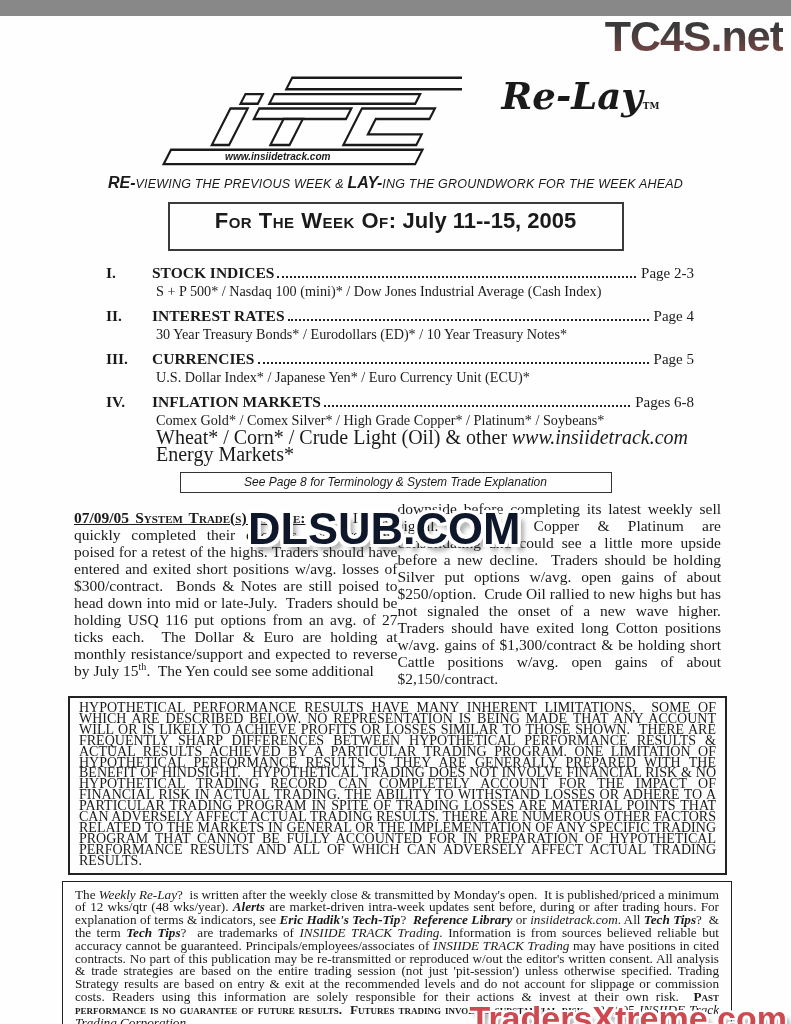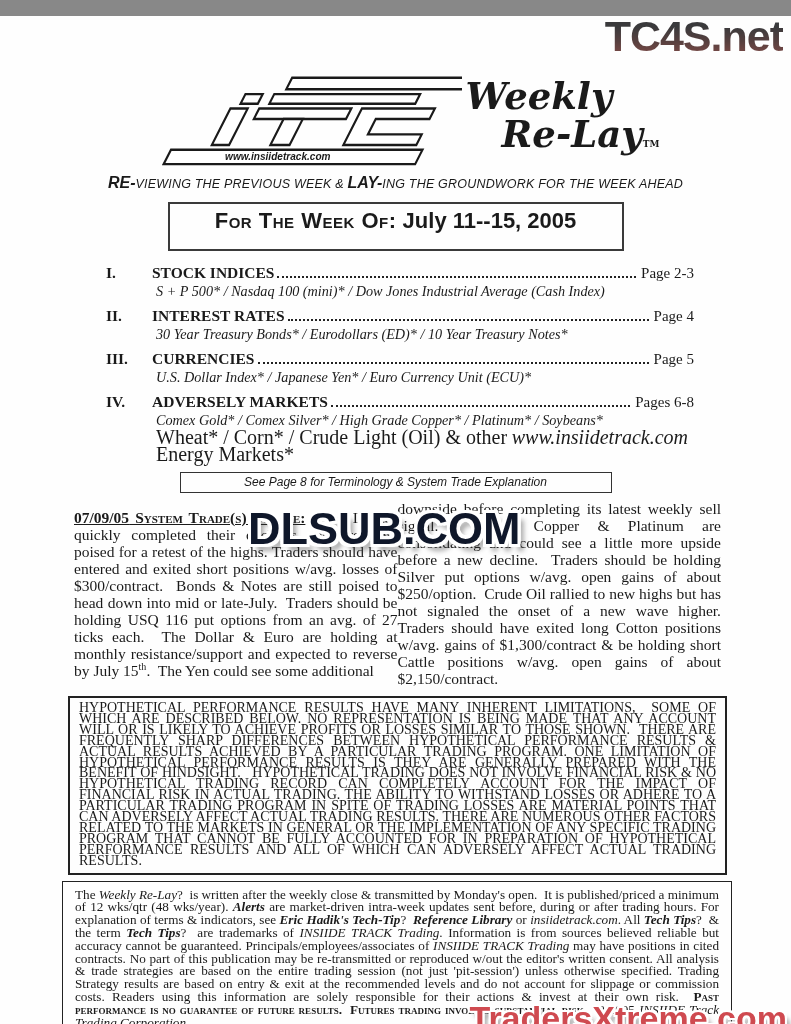--- a/index.html
+++ b/index.html
@@ -36,21 +36,21 @@
     padding:4px 0 15px;font-family:"Liberation Sans",sans-serif;font-weight:bold;font-size:22px;}
   .weekbox .sc{font-variant:small-caps;letter-spacing:.5px;}
 
   
   .toc{width:588px;margin:12px 0 0 106px;}
   .toc-item{margin-bottom:6px;}
   .toc-head{display:flex;align-items:baseline;font-weight:bold;font-size:15.5px;line-height:19px;}
   .toc-num{width:46px;flex:none;}
   .toc-dots{flex:1;border-bottom:2px dotted #222;margin:0 5px 4px 3px;min-width:30px;}
   .toc-page{flex:none;font-weight:normal;font-size:15px;}
-  .toc-sub{margin-left:50px;font-size:14.2px;line-height:17px;font-style:italic;}
+  .toc-sub{margin-left:50px;font-size:14.2px;line-height:17px;}
   .toc-sub-row{display:flex;margin-left:50px;font-size:20px;line-height:17px;}
   .toc-sub-row .sp{flex:1;}
   .toc-site{font-style:italic;margin-right:6px;}
 
   .notebox{width:430px;margin:9px auto 0;border:1px solid #333;text-align:center;
     font-family:"Liberation Sans",sans-serif;font-style:italic;font-size:12px;padding:2px 0 3px;}
 
   
   .cols{display:flex;gap:0;margin:7px 70px 0 74px;align-items:center;}
   .col{flex:1;font-size:15.5px;line-height:17px;text-align:justify;white-space:pre-wrap;}
@@ -85,21 +85,21 @@
         <rect x="108" y="23" width="152" height="10"></rect>
         <rect x="78" y="23" width="18" height="10"></rect>
         <rect x="70" y="38" width="18" height="38"></rect>
         <rect x="100" y="38" width="96" height="11"></rect>
         <rect x="131" y="49" width="20" height="27"></rect>
         <path d="M207 38 h76 v11 h-56 v16 h56 v11 h-76 z"></path>
         <rect x="30" y="81" width="262" height="15"></rect>
       </g>
       <text x="150" y="92" font-size="10.5" font-style="italic" font-weight="bold" font-family="Liberation Sans, sans-serif" text-anchor="middle" fill="#1a1a1a"><tspan>www.insiidetrack.com</tspan></text>
     </svg>
-    <div class="mast-title"><span>Weekly</span><span class="l2"><span>Re-Lay</span><span class="tm">TM</span></span></div>
+    <div class="mast-title"><span class="l2"><span>Re-Lay</span><span class="tm">TM</span></span></div>
   </div>
 
   <div class="tagline"><span class="big">RE-</span><span>VIEWING THE PREVIOUS WEEK &amp; </span><span class="big">LAY-</span><span>ING THE GROUNDWORK FOR THE WEEK AHEAD</span></div>
 
   <div class="weekbox"><span class="sc">For The Week Of:</span><span>  July 11--15, 2005</span></div>
 
   <div class="toc">
 
     <div class="toc-item">
       <div class="toc-head">
@@ -127,21 +127,21 @@
         <span>CURRENCIES</span>
         <span class="toc-dots"></span>
         <span class="toc-page">Page 5</span>
       </div>
       <div class="toc-sub">U.S. Dollar Index* / Japanese Yen* / Euro Currency Unit (ECU)*</div>
     </div>
 
     <div class="toc-item">
       <div class="toc-head">
         <span class="toc-num">IV.</span>
-        <span>ADVERSELY MARKETS</span>
+        <span>INFLATION MARKETS</span>
         <span class="toc-dots"></span>
         <span class="toc-page">Pages 6-8</span>
       </div>
       <div class="toc-sub">Comex Gold* / Comex Silver* / High Grade Copper* / Platinum* /  Soybeans*</div>
       <div class="toc-sub-row">
         <span>Wheat* / Corn* / Crude Light (Oil) &amp; other Energy Markets*</span>
         <span class="sp"></span>
         <span class="toc-site">www.insiidetrack.com</span>
       </div>
     </div>

